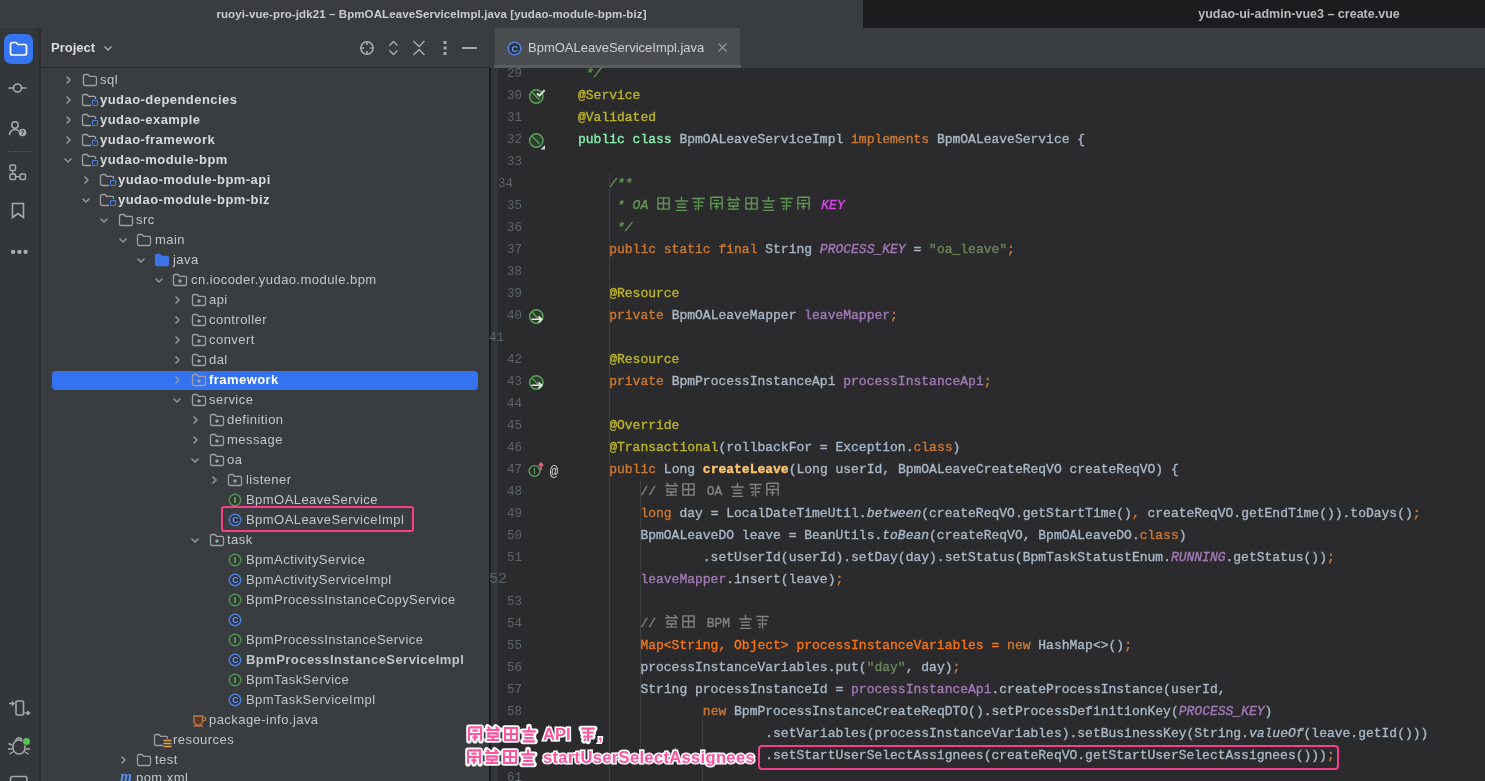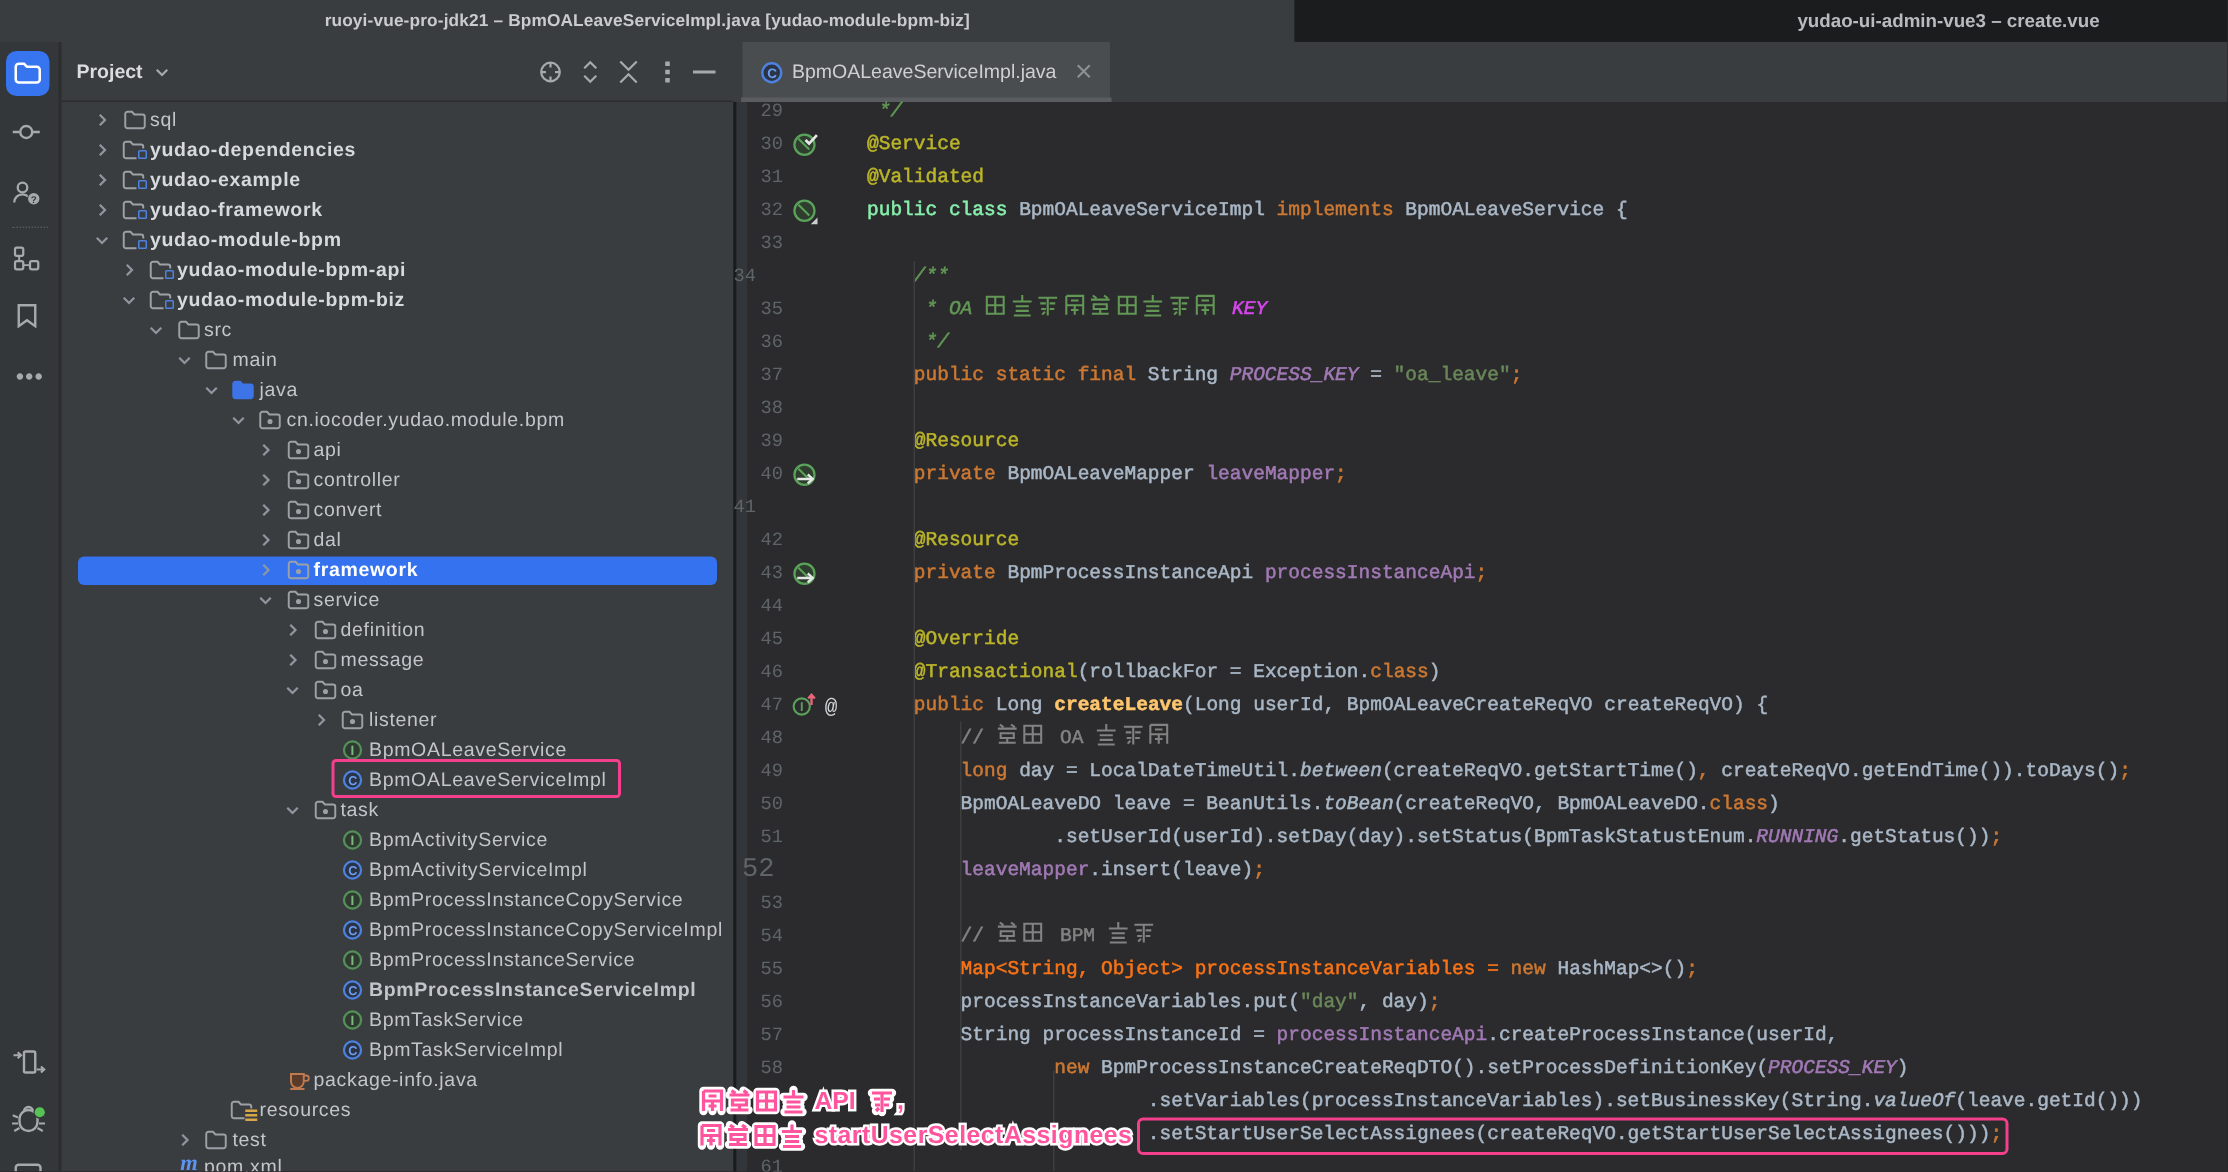--- a/index.html
+++ b/index.html
@@ -293,21 +293,20 @@
     <div class="tr" style="left:246px;top:570px;font-weight:400;color:#c2c5cb">BpmActivityServiceImpl</div>
     <svg class="abs" style="left:228px;top:593px" width="14" height="14" viewBox="0 0 14 14">
       <circle cx="7" cy="7" r="5.7" fill="#2f3a31" stroke="#549159" stroke-width="1.5"></circle>
       <text x="7" y="10.3" font-size="9" font-weight="bold" fill="#7cb87f" text-anchor="middle" font-family="Liberation Sans">I</text>
     </svg>
     <div class="tr" style="left:246px;top:590px;font-weight:400;color:#c2c5cb">BpmProcessInstanceCopyService</div>
     <svg class="abs" style="left:228px;top:613px" width="14" height="14" viewBox="0 0 14 14">
       <circle cx="7" cy="7" r="5.7" fill="#2b3447" stroke="#4d82e0" stroke-width="1.5"></circle>
       <text x="7.2" y="10.2" font-size="8.5" font-weight="bold" fill="#6c9ef0" text-anchor="middle" font-family="Liberation Sans">C</text>
     </svg>
-    <div class="tr" style="left:246px;top:610px;font-weight:400;color:#c2c5cb">BpmProcessInstanceCopyServiceImpl</div>
     <svg class="abs" style="left:228px;top:633px" width="14" height="14" viewBox="0 0 14 14">
       <circle cx="7" cy="7" r="5.7" fill="#2f3a31" stroke="#549159" stroke-width="1.5"></circle>
       <text x="7" y="10.3" font-size="9" font-weight="bold" fill="#7cb87f" text-anchor="middle" font-family="Liberation Sans">I</text>
     </svg>
     <div class="tr" style="left:246px;top:630px;font-weight:400;color:#c2c5cb">BpmProcessInstanceService</div>
     <svg class="abs" style="left:228px;top:653px" width="14" height="14" viewBox="0 0 14 14">
       <circle cx="7" cy="7" r="5.7" fill="#2b3447" stroke="#4d82e0" stroke-width="1.5"></circle>
       <text x="7.2" y="10.2" font-size="8.5" font-weight="bold" fill="#6c9ef0" text-anchor="middle" font-family="Liberation Sans">C</text>
     </svg>
     <div class="tr" style="left:246px;top:650px;font-weight:700;color:#c2c5cb">BpmProcessInstanceServiceImpl</div>
@@ -349,21 +348,21 @@
 <div class="abs code" style="left:578px;top:63px"><span style="color:#629755;font-style:italic"> */</span></div>
 <div class="abs code" style="left:489px;top:63px;width:33px;text-align:right;color:#5e6468;font-size:12.5px;-webkit-text-stroke:0">29</div>
 <div class="abs code" style="left:578px;top:85px"><span style="color:#bbb529">@Service</span></div>
 <div class="abs code" style="left:489px;top:85px;width:33px;text-align:right;color:#5e6468;font-size:12.5px;-webkit-text-stroke:0">30</div>
 <div class="abs code" style="left:578px;top:107px"><span style="color:#bbb529">@Validated</span></div>
 <div class="abs code" style="left:489px;top:107px;width:33px;text-align:right;color:#5e6468;font-size:12.5px;-webkit-text-stroke:0">31</div>
 <div class="abs code" style="left:578px;top:129px"><span style="color:#86efac">public class </span><span style="color:#a9b7c6">BpmOALeaveServiceImpl </span><span style="color:#cc7832">implements </span><span style="color:#a9b7c6">BpmOALeaveService {</span></div>
 <div class="abs code" style="left:489px;top:129px;width:33px;text-align:right;color:#5e6468;font-size:12.5px;-webkit-text-stroke:0">32</div>
 <div class="abs code" style="left:489px;top:151px;width:33px;text-align:right;color:#5e6468;font-size:12.5px;-webkit-text-stroke:0">33</div>
 <div class="abs code" style="left:578px;top:173px"><span style="color:#629755;font-style:italic">    /**</span></div>
-<div class="abs code" style="left:489px;top:173px;width:33px;text-align:left;color:#5e6468;font-size:12.5px;-webkit-text-stroke:0">34</div>
+<div class="abs code" style="left:489px;top:173px;width:33px;text-align:center;color:#5e6468;font-size:12.5px;-webkit-text-stroke:0">34</div>
 <div class="abs code" style="left:578px;top:195px"><span style="color:#629755;font-style:italic">     * OA </span><svg width="15" height="15" viewBox="0 0 12 12" style="display:inline-block;vertical-align:-2px;margin-right:2.5px;overflow:visible">
       <path d="M1.5,1.5 H10.5 V10.5 H1.5 Z M1.5,6 H10.5 M6,1.5 V10.5" stroke="#629755" stroke-width="1.1" fill="none"></path>
     </svg><svg width="15" height="15" viewBox="0 0 12 12" style="display:inline-block;vertical-align:-2px;margin-right:2.5px;overflow:visible">
       <path d="M6,0.5 V4 M1,4 H11 M2.5,6.5 H9.5 M2.5,9 H9.5 M1.5,11.5 H10.5" stroke="#629755" stroke-width="1.1" fill="none"></path>
     </svg><svg width="15" height="15" viewBox="0 0 12 12" style="display:inline-block;vertical-align:-2px;margin-right:2.5px;overflow:visible">
       <path d="M1,2 H11 M6,2 V11.5 M2,5 L5,5 M7,5 L10,5 M2.5,8 L5,8 M7,8 L9.5,8 M3,11 L4.5,9.5" stroke="#629755" stroke-width="1.1" fill="none"></path>
     </svg><svg width="15" height="15" viewBox="0 0 12 12" style="display:inline-block;vertical-align:-2px;margin-right:2.5px;overflow:visible">
       <path d="M1.5,1 V11 M1.5,1 H10.5 V11 M1.5,6 H10.5 M4,3.5 H8 M4,8.5 H8 M6,11 V6" stroke="#629755" stroke-width="1.1" fill="none"></path>
     </svg><svg width="15" height="15" viewBox="0 0 12 12" style="display:inline-block;vertical-align:-2px;margin-right:2.5px;overflow:visible">
       <path d="M1,3 H11 M2,0.8 L4,2.2 M8,0.8 L10,2.2 M2.5,5.5 H9.5 V8 H2.5 Z M1.5,10.5 H10.5 M6,8 V10.5" stroke="#629755" stroke-width="1.1" fill="none"></path>
@@ -410,21 +409,21 @@
       <path d="M1.5,1 V11 M1.5,1 H10.5 V11 M1.5,6 H10.5 M4,3.5 H8 M4,8.5 H8 M6,11 V6" stroke="#828282" stroke-width="1.1" fill="none"></path>
     </svg></div>
 <div class="abs code" style="left:489px;top:481px;width:33px;text-align:right;color:#5e6468;font-size:12.5px;-webkit-text-stroke:0">48</div>
 <div class="abs code" style="left:578px;top:503px"><span style="color:#cc7832">        long </span><span style="color:#a9b7c6">day = LocalDateTimeUtil.</span><span style="color:#a9b7c6;font-style:italic">between</span><span style="color:#a9b7c6">(createReqVO.getStartTime()</span><span style="color:#cc7832">, </span><span style="color:#a9b7c6">createReqVO.getEndTime()).toDays()</span><span style="color:#cc7832">;</span></div>
 <div class="abs code" style="left:489px;top:503px;width:33px;text-align:right;color:#5e6468;font-size:12.5px;-webkit-text-stroke:0">49</div>
 <div class="abs code" style="left:578px;top:525px"><span style="color:#a9b7c6">        BpmOALeaveDO leave = BeanUtils.</span><span style="color:#a9b7c6;font-style:italic">toBean</span><span style="color:#a9b7c6">(createReqVO, BpmOALeaveDO.</span><span style="color:#cc7832">class</span><span style="color:#a9b7c6">)</span></div>
 <div class="abs code" style="left:489px;top:525px;width:33px;text-align:right;color:#5e6468;font-size:12.5px;-webkit-text-stroke:0">50</div>
 <div class="abs code" style="left:578px;top:547px"><span style="color:#a9b7c6">                .setUserId(userId).setDay(day).setStatus(BpmTaskStatustEnum.</span><span style="color:#a179b5;font-style:italic">RUNNING</span><span style="color:#a9b7c6">.getStatus())</span><span style="color:#cc7832">;</span></div>
 <div class="abs code" style="left:489px;top:547px;width:33px;text-align:right;color:#5e6468;font-size:12.5px;-webkit-text-stroke:0">51</div>
 <div class="abs code" style="left:578px;top:569px"><span style="color:#a179b5">        leaveMapper</span><span style="color:#a9b7c6">.insert(leave)</span><span style="color:#cc7832">;</span></div>
-<div class="abs code" style="left:489px;top:569px;width:33px;text-align:center;color:#5e6468;font-size:18px;-webkit-text-stroke:0">52</div>
+<div class="abs code" style="left:489px;top:569px;width:33px;text-align:left;color:#5e6468;font-size:15px;-webkit-text-stroke:0">52</div>
 <div class="abs code" style="left:489px;top:591px;width:33px;text-align:right;color:#5e6468;font-size:12.5px;-webkit-text-stroke:0">53</div>
 <div class="abs code" style="left:578px;top:613px"><span style="color:#828282">        // </span><svg width="15" height="15" viewBox="0 0 12 12" style="display:inline-block;vertical-align:-2px;margin-right:2.5px;overflow:visible">
       <path d="M1,3 H11 M2,0.8 L4,2.2 M8,0.8 L10,2.2 M2.5,5.5 H9.5 V8 H2.5 Z M1.5,10.5 H10.5 M6,8 V10.5" stroke="#828282" stroke-width="1.1" fill="none"></path>
     </svg><svg width="15" height="15" viewBox="0 0 12 12" style="display:inline-block;vertical-align:-2px;margin-right:2.5px;overflow:visible">
       <path d="M1.5,1.5 H10.5 V10.5 H1.5 Z M1.5,6 H10.5 M6,1.5 V10.5" stroke="#828282" stroke-width="1.1" fill="none"></path>
     </svg><span style="color:#828282"> BPM </span><svg width="15" height="15" viewBox="0 0 12 12" style="display:inline-block;vertical-align:-2px;margin-right:2.5px;overflow:visible">
       <path d="M6,0.5 V4 M1,4 H11 M2.5,6.5 H9.5 M2.5,9 H9.5 M1.5,11.5 H10.5" stroke="#828282" stroke-width="1.1" fill="none"></path>
     </svg><svg width="15" height="15" viewBox="0 0 12 12" style="display:inline-block;vertical-align:-2px;margin-right:2.5px;overflow:visible">
       <path d="M1,2 H11 M6,2 V11.5 M2,5 L5,5 M7,5 L10,5 M2.5,8 L5,8 M7,8 L9.5,8 M3,11 L4.5,9.5" stroke="#828282" stroke-width="1.1" fill="none"></path>
     </svg></div>

